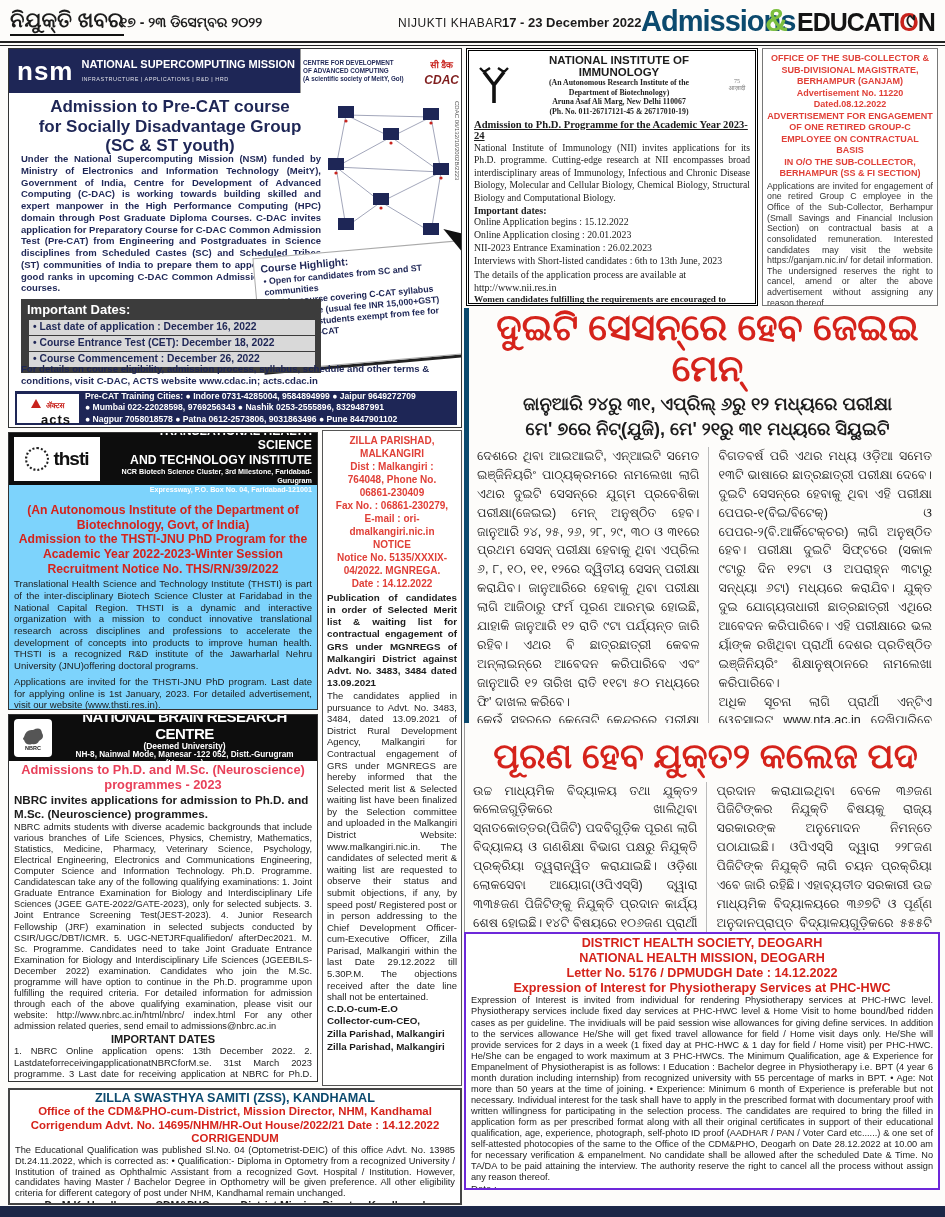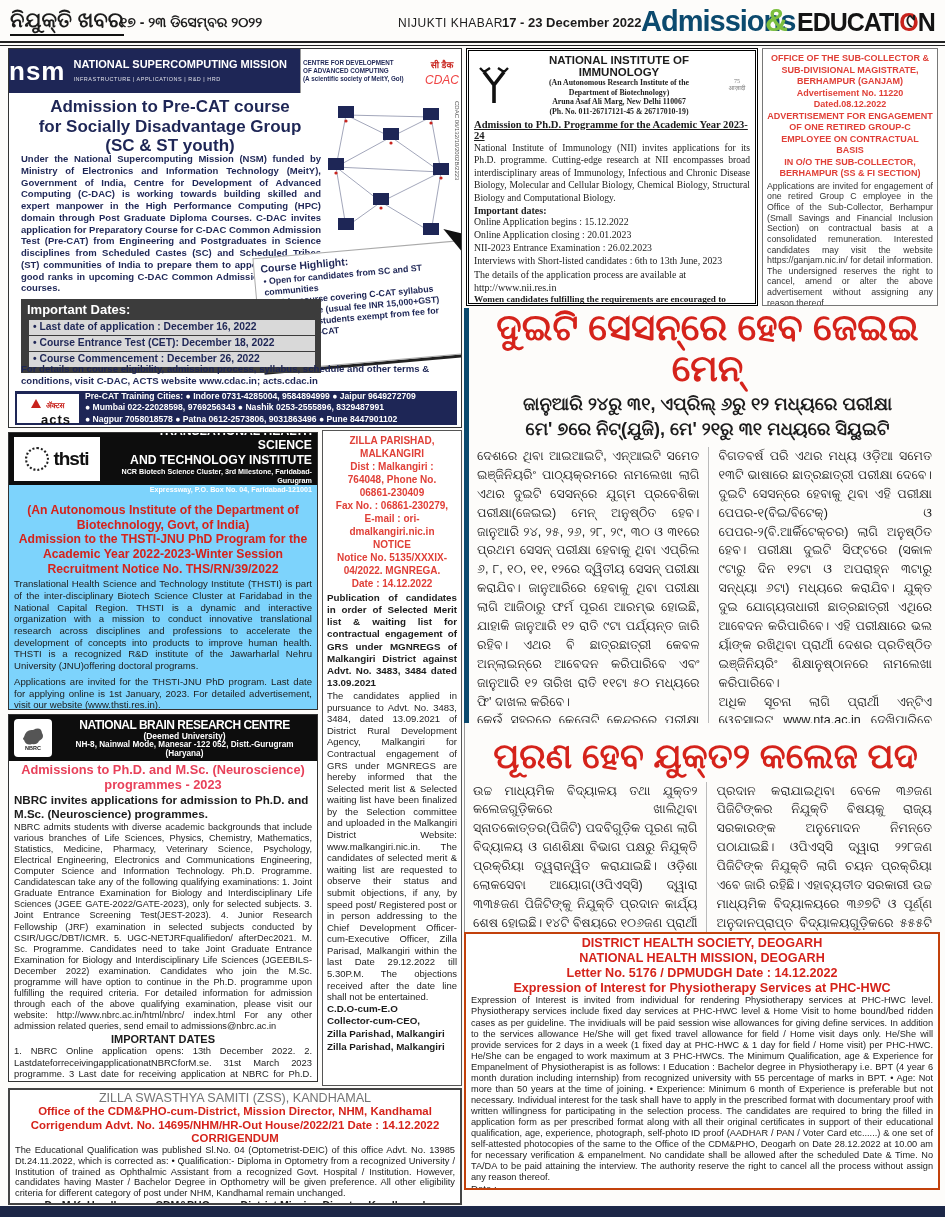--- a/index.html
+++ b/index.html
@@ -18,29 +18,29 @@
   .mast-adm{left:641px;top:5px;font-size:29px;font-weight:800;color:#0c4a6e;letter-spacing:-1px;}
   .mast-amp{left:765px;top:2px;font-size:32px;font-weight:800;color:#7cbf3f;}
   .mast-edu{left:797px;top:8px;font-size:25px;font-weight:800;letter-spacing:-1px;color:#141414;}
   .mast-edu .o-red{color:#c8231d;}
   .mast-pg{left:906px;top:10px;font-size:19px;font-weight:bold;}
   .rule2{left:0;top:41px;width:945px;height:5px;border-top:2px solid #222;border-bottom:1px solid #222;box-sizing:border-box;}
 
   
   .nsm{left:8px;top:48px;width:454px;height:380px;border:1px solid #333;}
   .nsm-band{display:flex;height:44px;}
-  .nsm-band-l{flex:1;background:#1e2656;color:#fff;display:flex;align-items:center;padding-left:0;gap:8px;}
+  .nsm-band-l{flex:1;background:#1e2656;color:#fff;display:flex;align-items:center;padding-left:8px;gap:8px;}
   .nsm-logo{font-size:26px;font-weight:800;letter-spacing:1px;}
   .nsm-mission{font-size:11px;font-weight:800;line-height:1.2;}
   .nsm-tag{font-size:5.5px;font-weight:normal;letter-spacing:.5px;opacity:.85;}
   .nsm-band-r{width:156px;background:#fff;border-left:1px solid #999;display:flex;align-items:center;padding:2px;gap:3px;}
   .cdac-name{font-size:6.3px;font-weight:800;color:#1e2656;line-height:1.25;flex:1;}
   .cdac-logo{text-align:center;line-height:1;}
   .cdac-hi{font-size:9px;font-weight:800;color:#c8231d;}
-  .cdac-en{font-size:12px;font-weight:400;color:#ef4444;font-style:italic;}
+  .cdac-en{font-size:12px;font-weight:700;color:#7f1d1d;font-style:italic;}
   .nsm-title{left:8px;top:48px;width:306px;font-size:17px;line-height:1.15;font-weight:800;color:#1e2656;text-align:center;}
   .nsm-body{left:12px;top:104px;width:300px;font-size:9.5px;line-height:1.24;font-weight:600;color:#1e2656;}
   .nsm-net{left:312px;top:48px;width:138px;height:150px;}
   .nsm-vref{right:1px;top:52px;font-size:6px;color:#555;writing-mode:vertical-rl;}
   .nsm-note{left:248px;top:200px;width:196px;height:104px;background:#fff;border:1px solid #aaa;
             transform:rotate(-5deg);padding:4px 6px;color:#1e2656;box-shadow:2px 3px 0 #222;}
   .nsm-note h4{margin:0 0 2px 0;font-size:10.5px;}
   .nsm-note li{font-size:8.8px;font-weight:600;line-height:1.25;}
   .nsm-dates{left:12px;top:250px;width:300px;background:#3c3c3c;padding:3px 6px 5px 6px;box-sizing:border-box;}
   .nsm-dates h4{margin:0 0 3px 0;color:#fff;font-size:13px;}
@@ -105,42 +105,42 @@
   .malk-b{font-size:9.5px;line-height:1.22;margin-top:1px;}
   .malk-s{font-size:9.8px;font-weight:bold;line-height:1.3;}
 
   
   .nbrc{left:8px;top:714px;width:310px;height:368px;border:1px solid #333;background:#fff;box-sizing:border-box;overflow:hidden;}
   .nbrc-band{background:#0d0d0d;color:#fff;display:flex;align-items:center;gap:5px;padding:2px 5px;height:46px;box-sizing:border-box;}
   .nbrc-logo{width:38px;height:38px;flex:0 0 auto;background:#fff;border-radius:4px;display:flex;flex-direction:column;align-items:center;justify-content:center;color:#222;}
   .nbrc-logo svg{width:24px;height:20px;}
   .nbrc-logo span{font-size:5.5px;font-weight:bold;}
   .nbrc-ht{flex:1;text-align:center;}
-  .nbrc-name{font-size:12px;font-weight:800;letter-spacing:-.5px;text-align:center;}
+  .nbrc-name{font-size:15px;font-weight:800;letter-spacing:-.5px;text-align:center;}
   .nbrc-sub{font-size:8.5px;font-weight:bold;line-height:1;}
   .nbrc-addr{font-size:8.2px;font-weight:bold;}
   .nbrc-title{color:#e8415a;font-size:12.8px;font-weight:800;text-align:center;line-height:1.15;margin-top:2px;}
   .nbrc-intro{font-size:11.6px;font-weight:800;padding:0 5px;line-height:1.2;margin-top:1px;}
   .nbrc-body{font-size:9.2px;line-height:1.2;padding:0 5px;margin-top:1px;}
   .nbrc-dt{font-size:11px;font-weight:800;text-align:center;margin-top:1px;}
   .nbrc-db{font-size:9.4px;line-height:1.25;padding:0 5px;}
 
   
   .yukta{left:464px;top:723px;width:478px;height:209px;border-left:1px solid #999;box-sizing:border-box;padding:0 2px 0 6px;overflow:hidden;}
   .yukta-hl{color:#d5231b;font-size:35px;font-weight:800;text-align:center;line-height:1.1;margin-top:14px;}
 
   
-  .deo{left:464px;top:932px;width:476px;height:258px;border:2px solid #c2410c;background:#fff;box-sizing:border-box;padding:2px 5px;overflow:hidden;}
+  .deo{left:464px;top:932px;width:476px;height:258px;border:2px solid #6d28d9;background:#fff;box-sizing:border-box;padding:2px 5px;overflow:hidden;}
   .deo-h{color:#d5231b;font-size:12.6px;font-weight:800;text-align:center;line-height:1.18;}
   .deo-b{font-size:9.2px;line-height:1.2;color:#222;}
   .deo-row{display:flex;justify-content:space-between;font-size:9.6px;line-height:1.25;}
 
   
   .kand{left:8px;top:1088px;width:454px;height:117px;border:2px solid #444;background:#fff;box-sizing:border-box;padding:1px 5px;overflow:hidden;}
-  .kand-t{color:#737373;font-size:12.6px;font-weight:400;text-align:center;line-height:1.15;}
+  .kand-t{color:#0c4a6e;font-size:12.6px;font-weight:700;text-align:center;line-height:1.15;}
   .kand-s{color:#d5231b;font-size:11.4px;font-weight:800;text-align:center;line-height:1.15;}
   .kand-b{font-size:9.3px;line-height:1.17;}
   .kand-sig{font-size:10.6px;font-weight:800;text-align:center;}
 
   .bottom-bar{left:0;top:1206px;width:945px;height:11px;background:#1c2747;}
 </style>
 </head>
 <body>
 
 <div class="page">

